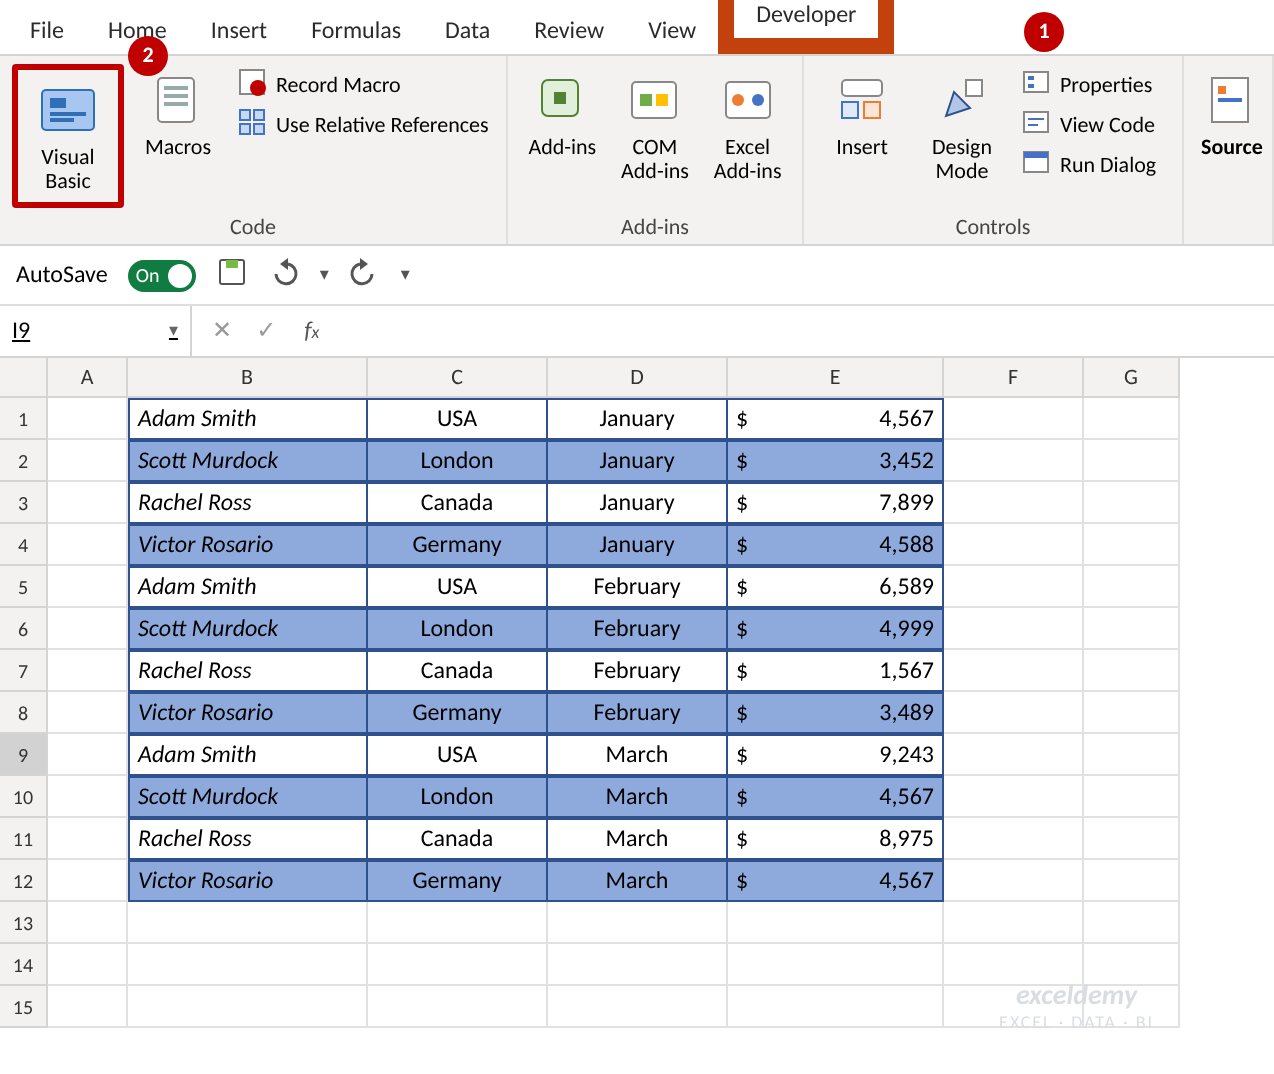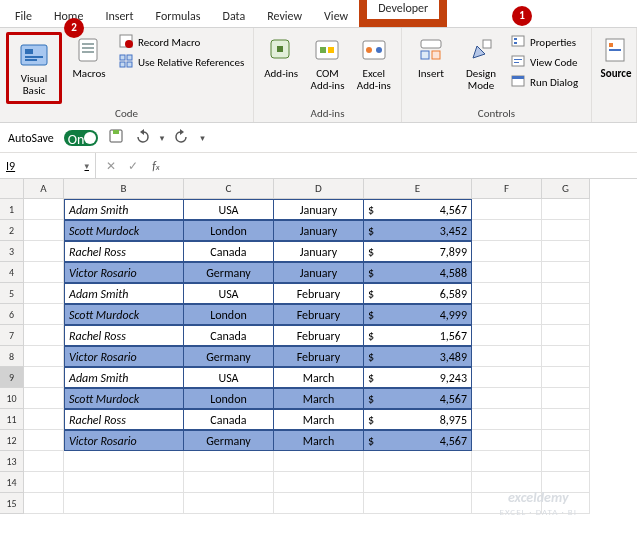--- a/index.html
+++ b/index.html
@@ -375,21 +375,21 @@
         <span class="txt">Source</span>
       </div>
     </div>
     <div class="group-label"></div>
   </div>
 </div>
 
 <div class="qat">
   <span>AutoSave</span>
   <span class="toggle">
-      <span style="position:absolute;left:4px;top:1px;color:#fff;font-size:14px;">On</span>
+      <span style="position:absolute;left:4px;top:1px;color:#fff;font-size:10px;">On</span>
     </span>
   <span class="qat-ico"><svg width="16" height="16">
         <rect x="2" y="2" width="12" height="12" rx="1" fill="#fff" stroke="#555"></rect>
         <rect x="5" y="2" width="6" height="4" fill="#7b4"></rect>
       </svg></span>
   <span class="qat-ico"><svg width="16" height="16">
         <path d="M10 4 A5 5 0 1 1 4 9" fill="none" stroke="#555" stroke-width="1.5"></path>
         <polygon points="10,1 10,7 6,4" fill="#555"></polygon>
       </svg></span>
   <span class="qat-ico" style="font-size:9px;color:#555;">▾</span>

